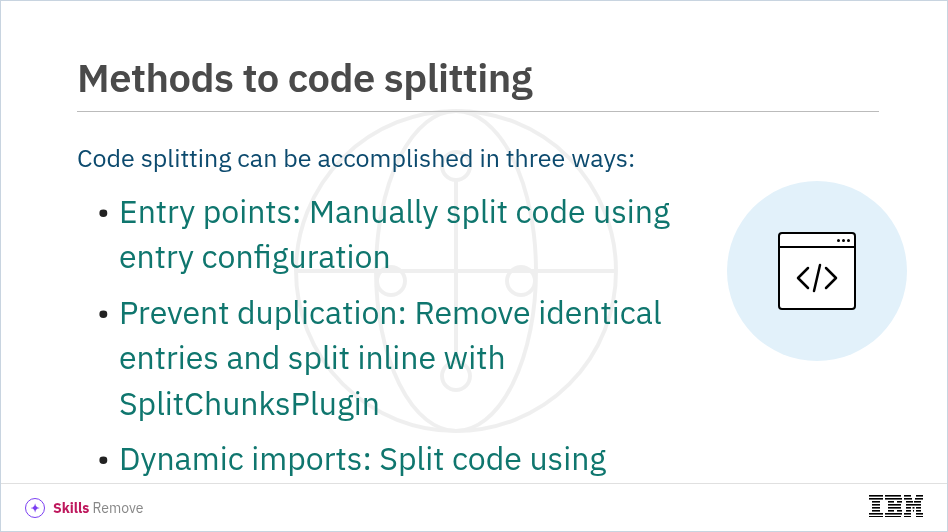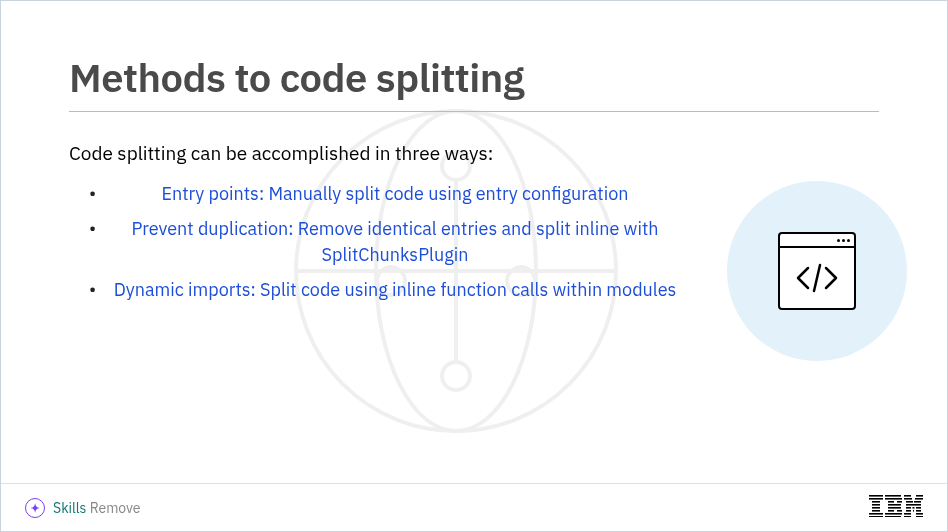--- a/index.html
+++ b/index.html
@@ -13,53 +13,53 @@
       height: 532px;
       background: #ffffff;
       border: 1px solid #c8d4e0;
       position: relative;
       overflow: hidden;
     }
     .content {
       padding: 50px 68px 0 68px;
       position: relative;
       z-index: 2;
+      margin-left: 8px;
     }
     .title {
       font-size: 40px;
       font-weight: 600;
       color: #4a4a4a;
       margin-bottom: 8px;
       letter-spacing: -0.5px;
     }
     .title-underline {
       border: none;
       border-top: 1px solid #bbbbbb;
       margin-bottom: 28px;
     }
     .intro {
-      font-size: 19px;
-      color: #000000;
+      font-size: 25px;
+      color: #0c4a6e;
       line-height: 1.4;
       max-width: 580px;
       margin-bottom: 14px;
     }
     .bullets {
       list-style: none;
       padding-left: 24px;
       max-width: 610px;
     }
     .bullets li {
-      font-size: 18px;
-      color: #1d4ed8;
+      font-size: 32px;
+      color: #0f766e;
       line-height: 1.42;
       margin-bottom: 10px;
       position: relative;
       padding-left: 18px;
-      text-align: center;
     }
     .bullets li::before {
       content: "•";
       position: absolute;
       left: -4px;
       top: 0;
       color: #222222;
     }
     .illustration {
       position: absolute;
@@ -151,22 +151,22 @@
     }
     .sn-badge-inner {
       color: #7b3ff2;
       font-size: 11px;
       font-weight: 700;
     }
     .skills-text {
       font-size: 14px;
     }
     .skills-bold {
-      color: #0f766e;
-      font-weight: 400;
+      color: #be185d;
+      font-weight: 700;
     }
     .skills-light {
       color: #888888;
       font-weight: 400;
     }
   </style>
 </head>
 <body>
 
 <div class="watermark">

